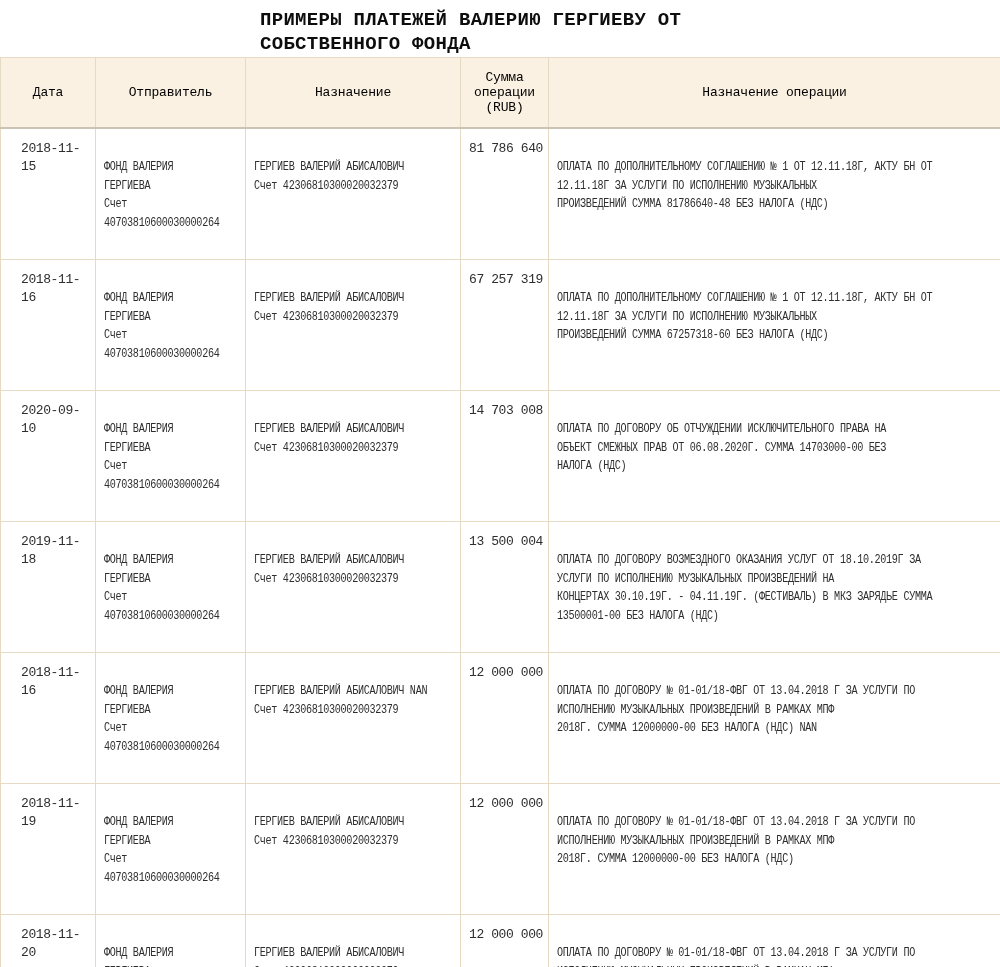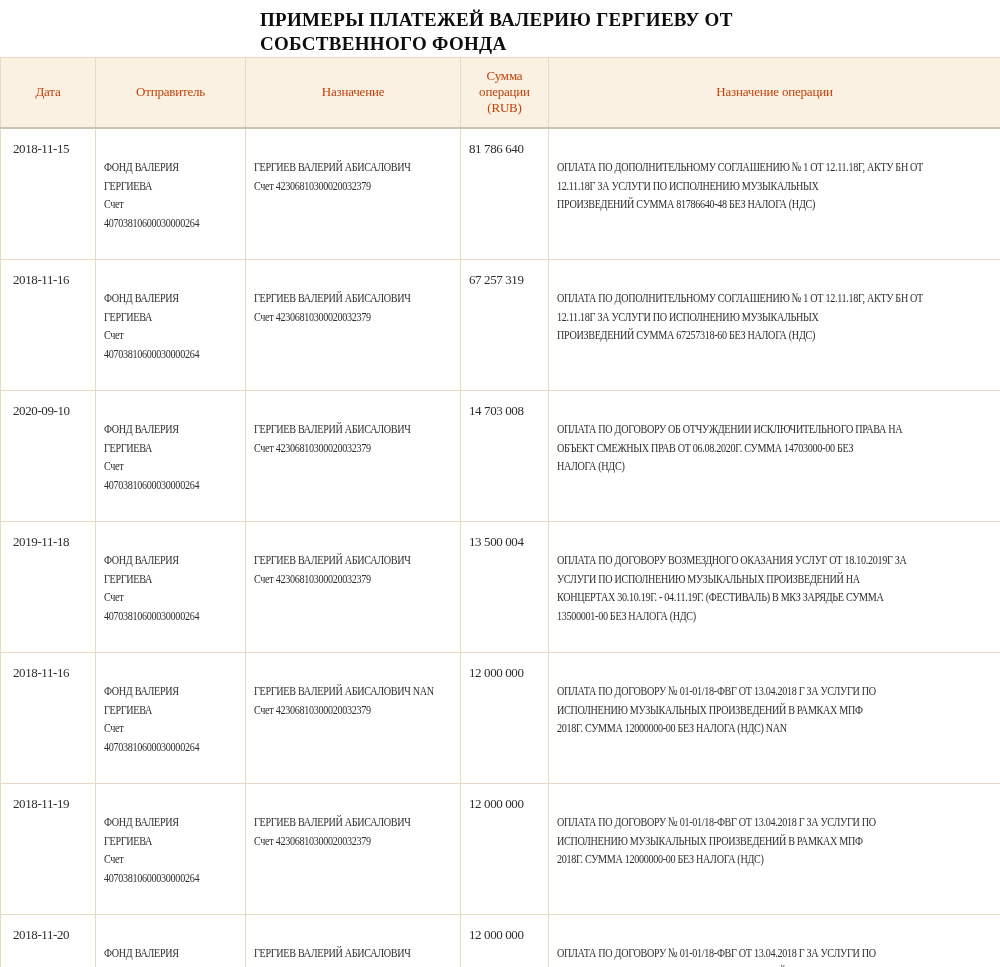--- a/index.html
+++ b/index.html
@@ -10,21 +10,21 @@
     --text:#2e2e2e;
     --title:#0d0d0d;
   }
   *{box-sizing:border-box;}
   html,body{margin:0;padding:0;background:var(--page-bg);}
   #screen{
     position:relative;
     width:1000px;height:967px;
     overflow:hidden;
     background:var(--page-bg);
-    font-family:Liberation Serif, serif;
+    font-family:Liberation Mono, monospace;
     color:var(--text);
   }
   .page-title{
     margin:8px 0 0 260px;
     width:520px;
     font-size:19px;
     line-height:24px;
     font-weight:800;
     letter-spacing:0.3px;
     color:var(--title);
@@ -43,39 +43,39 @@
   col.c4{width:88px;}
   col.c5{width:452px;}
   th{
     background:var(--header-bg);
     border:1px solid var(--border);
     border-bottom:2px solid var(--header-border-bottom);
     height:70px;
     padding:4px 6px;
     font-size:13px;
     font-weight:400;
-    color:#c2410c;
+    color:#000000;
     text-align:center;
     vertical-align:middle;
     letter-spacing:-0.2px;
     margin-left:28px;
   }
   td{
     border:1px solid var(--border);
     vertical-align:top;
     padding:11px 8px 8px 8px;
     font-size:13px;
     line-height:18.5px;
     color:var(--text);
     letter-spacing:-0.4px;
     white-space:pre-line;
     overflow:hidden;
   }
   tbody tr{height:92px;}
-  td.c-date{padding-left:12px;}
+  td.c-date{padding-left:20px;}
   td.c-amount{padding-right:9px;white-space:nowrap;}
   
   .cmp{
     width:128.2%;
     transform:scaleX(0.78);
     transform-origin:0 0;
     white-space:pre-line;
   }
 </style>
 </head>

